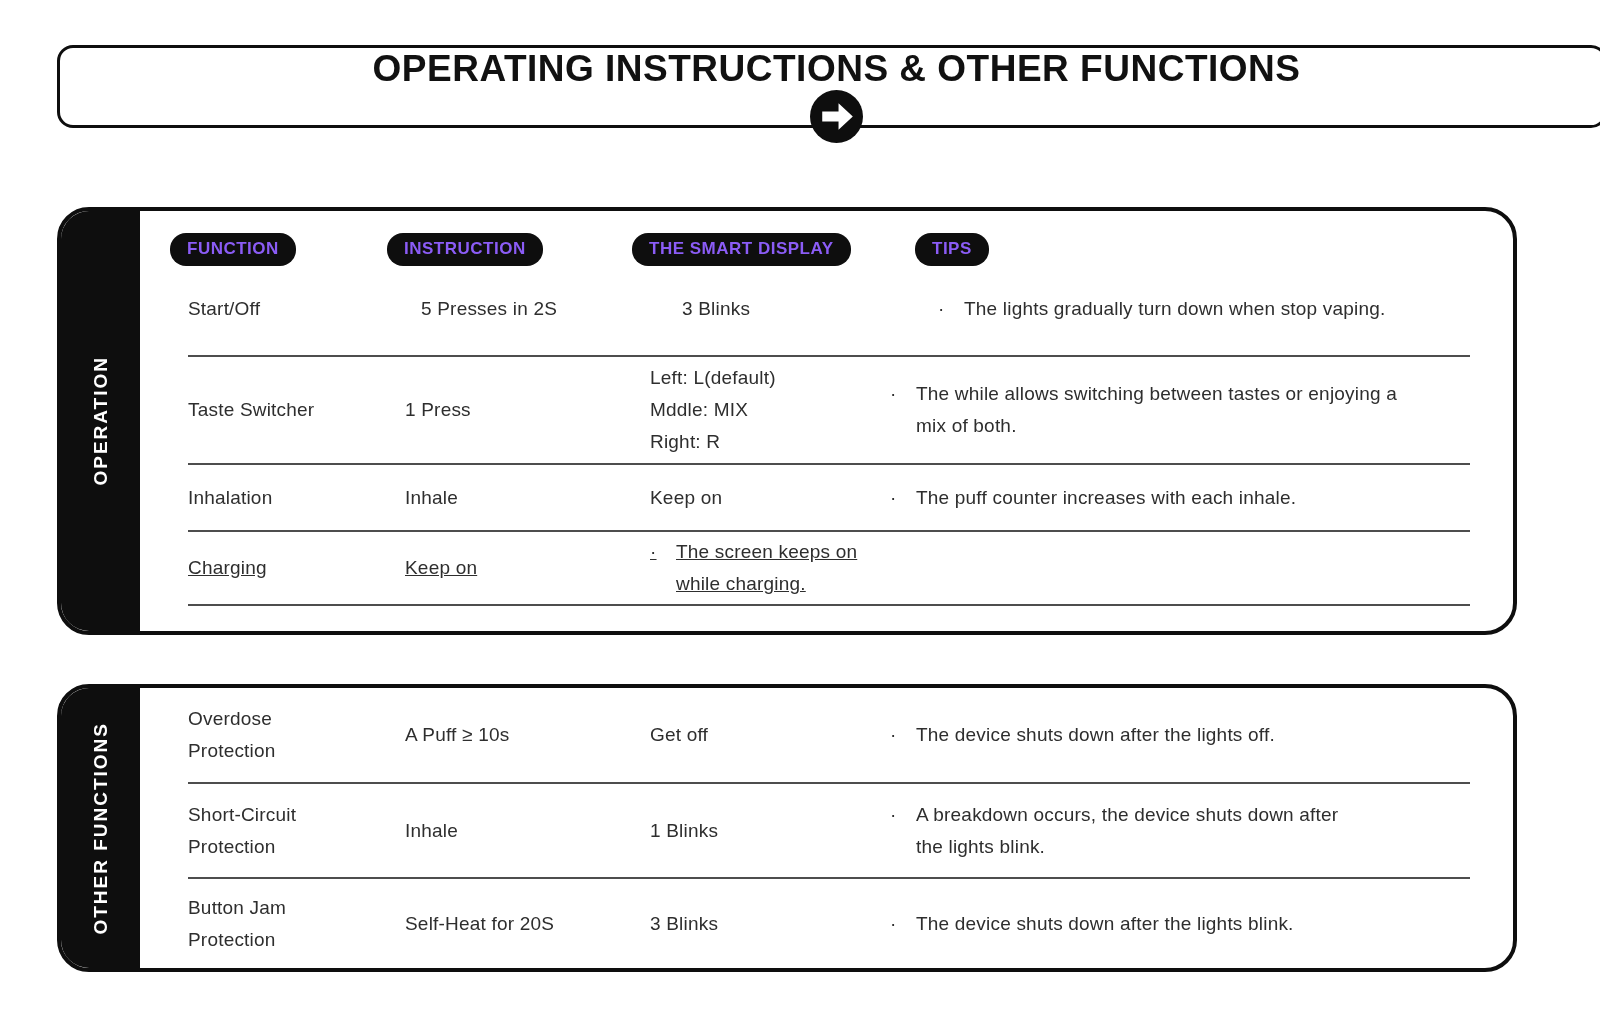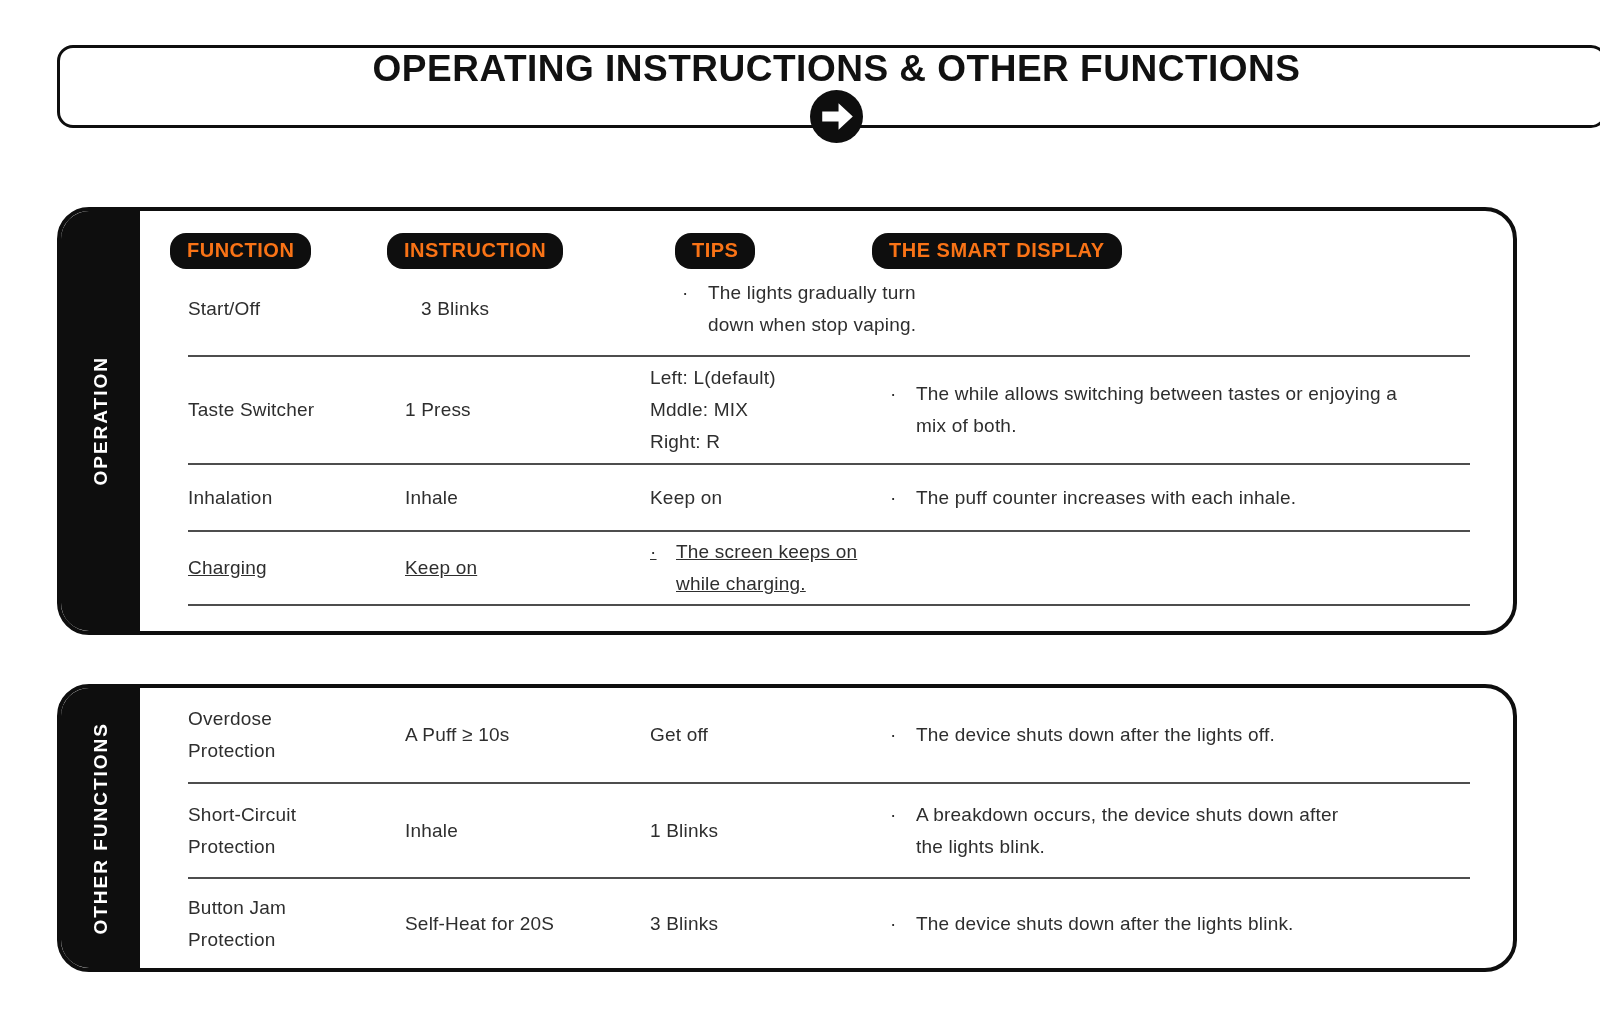--- a/index.html
+++ b/index.html
@@ -57,22 +57,22 @@
   
   .badges-row {
     display: grid;
     grid-template-columns: 217px 245px 240px 1fr;
     align-items: center;
     padding-top: 22px;
     height: 52px;
   }
   .badge {
     display: inline-block;
-    background: #0e0e0e; color: #f97316;
-    font-weight: bold; font-size: 20px; letter-spacing: 0.5px;
+    background: #0e0e0e; color: #8b5cf6;
+    font-weight: bold; font-size: 17px; letter-spacing: 0.5px;
     padding: 6px 17px 7px 17px;
     border-radius: 16px;
     margin-left: -18px;
     white-space: nowrap;
   }
   .badge.tips-badge { margin-left: 25px; }
 
   
   .trow {
     display: grid;
@@ -113,26 +113,27 @@
 
 <div class="card operation">
   <div class="side-rail">
     <span class="rail-label">OPERATION</span>
   </div>
   <div class="card-content">
 
     <div class="badges-row">
       <div><span class="badge">FUNCTION</span></div>
       <div><span class="badge">INSTRUCTION</span></div>
+      <div><span class="badge">THE SMART DISPLAY</span></div>
       <div><span class="badge tips-badge">TIPS</span></div>
-      <div><span class="badge">THE SMART DISPLAY</span></div>
     </div>
 
     <div class="trow ruled t1r1">
       <div class="cell">Start/Off</div>
+      <div class="cell">5 Presses in 2S</div>
       <div class="cell multiline">3 Blinks</div>
       <div class="cell tips-cell">
         <span class="tip-bullet">·</span>
         <span class="tip-text">The lights gradually turn down when stop vaping.</span>
       </div>
     </div>
 
     <div class="trow ruled t1r2">
       <div class="cell">Taste Switcher</div>
       <div class="cell">1 Press</div>

